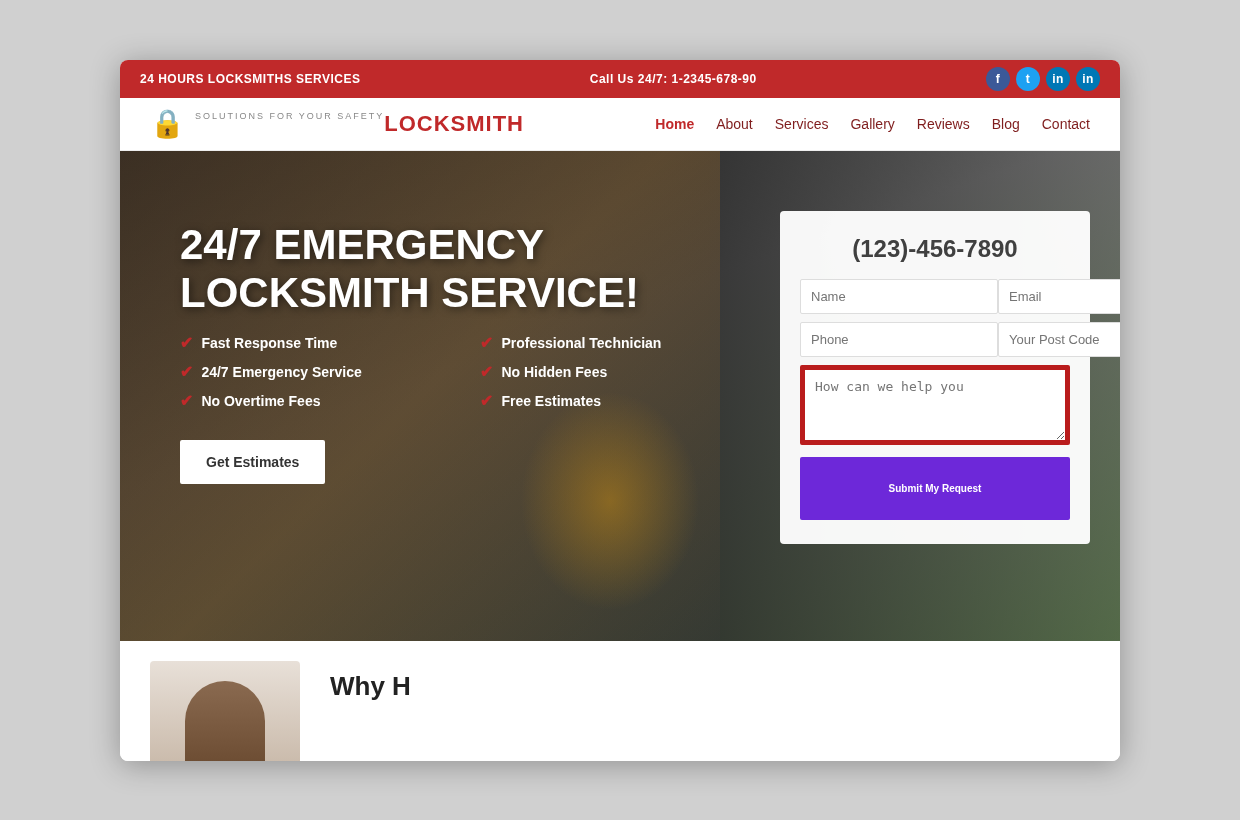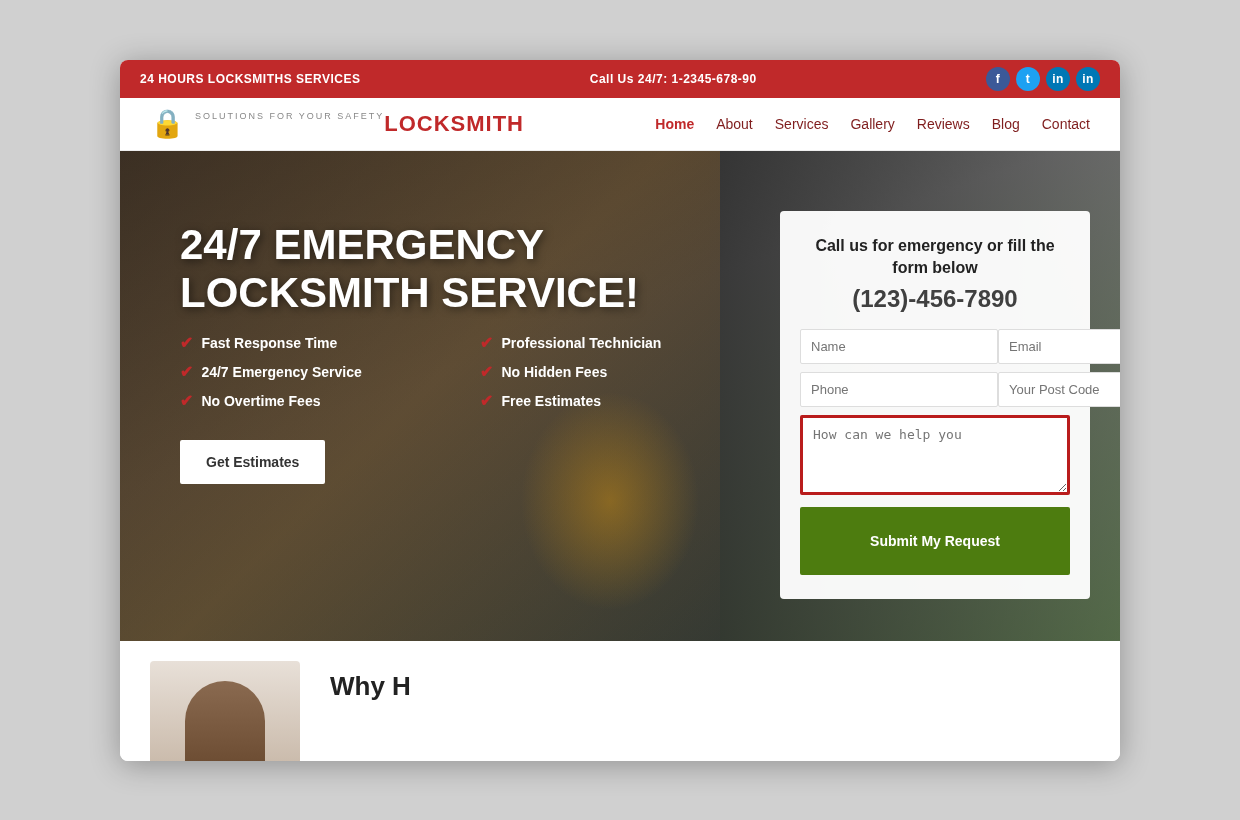--- a/index.html
+++ b/index.html
@@ -181,37 +181,37 @@
       padding: 9px 10px;
       border: 1px solid #ddd;
       border-radius: 2px;
       font-size: 13px;
       color: #999;
       background: #fff;
     }
     .form-textarea {
       width: 100%;
       padding: 9px 10px;
-      border: 3px solid #b91c1c;
+      border: 5px solid #b91c1c;
       border-radius: 2px;
       font-size: 13px;
       color: #999;
       background: #fff;
       height: 80px;
       resize: vertical;
       margin-bottom: 12px;
       display: block;
     }
     .submit-btn {
       width: 100%;
-      background: #4d7c0f;
+      background: #6d28d9;
       color: #fff;
       border: none;
       padding: 26px;
-      font-size: 14px;
+      font-size: 10px;
       font-weight: 700;
       cursor: pointer;
       border-radius: 2px;
     }
 
     
     .below-hero {
       background: #fff;
       height: 120px;
       display: flex;
@@ -313,21 +313,20 @@
           </div>
           <div class="feature-item">
             <span class="check-icon">✔</span>
             <span>Free Estimates</span>
           </div>
         </div>
         <button class="get-estimates-btn">Get Estimates</button>
       </div>
 
       <div class="hero-form-panel">
-        <div class="form-title">Call us for emergency or fill the form below</div>
         <div class="form-phone">(123)-456-7890</div>
 
         <div class="form-row">
           <input class="form-input" type="text" placeholder="Name" style="">
           <input class="form-input" type="email" placeholder="Email" style="">
         </div>
         <div class="form-row">
           <input class="form-input" type="tel" placeholder="Phone" style="">
           <input class="form-input" type="text" placeholder="Your Post Code" style="">
         </div>

